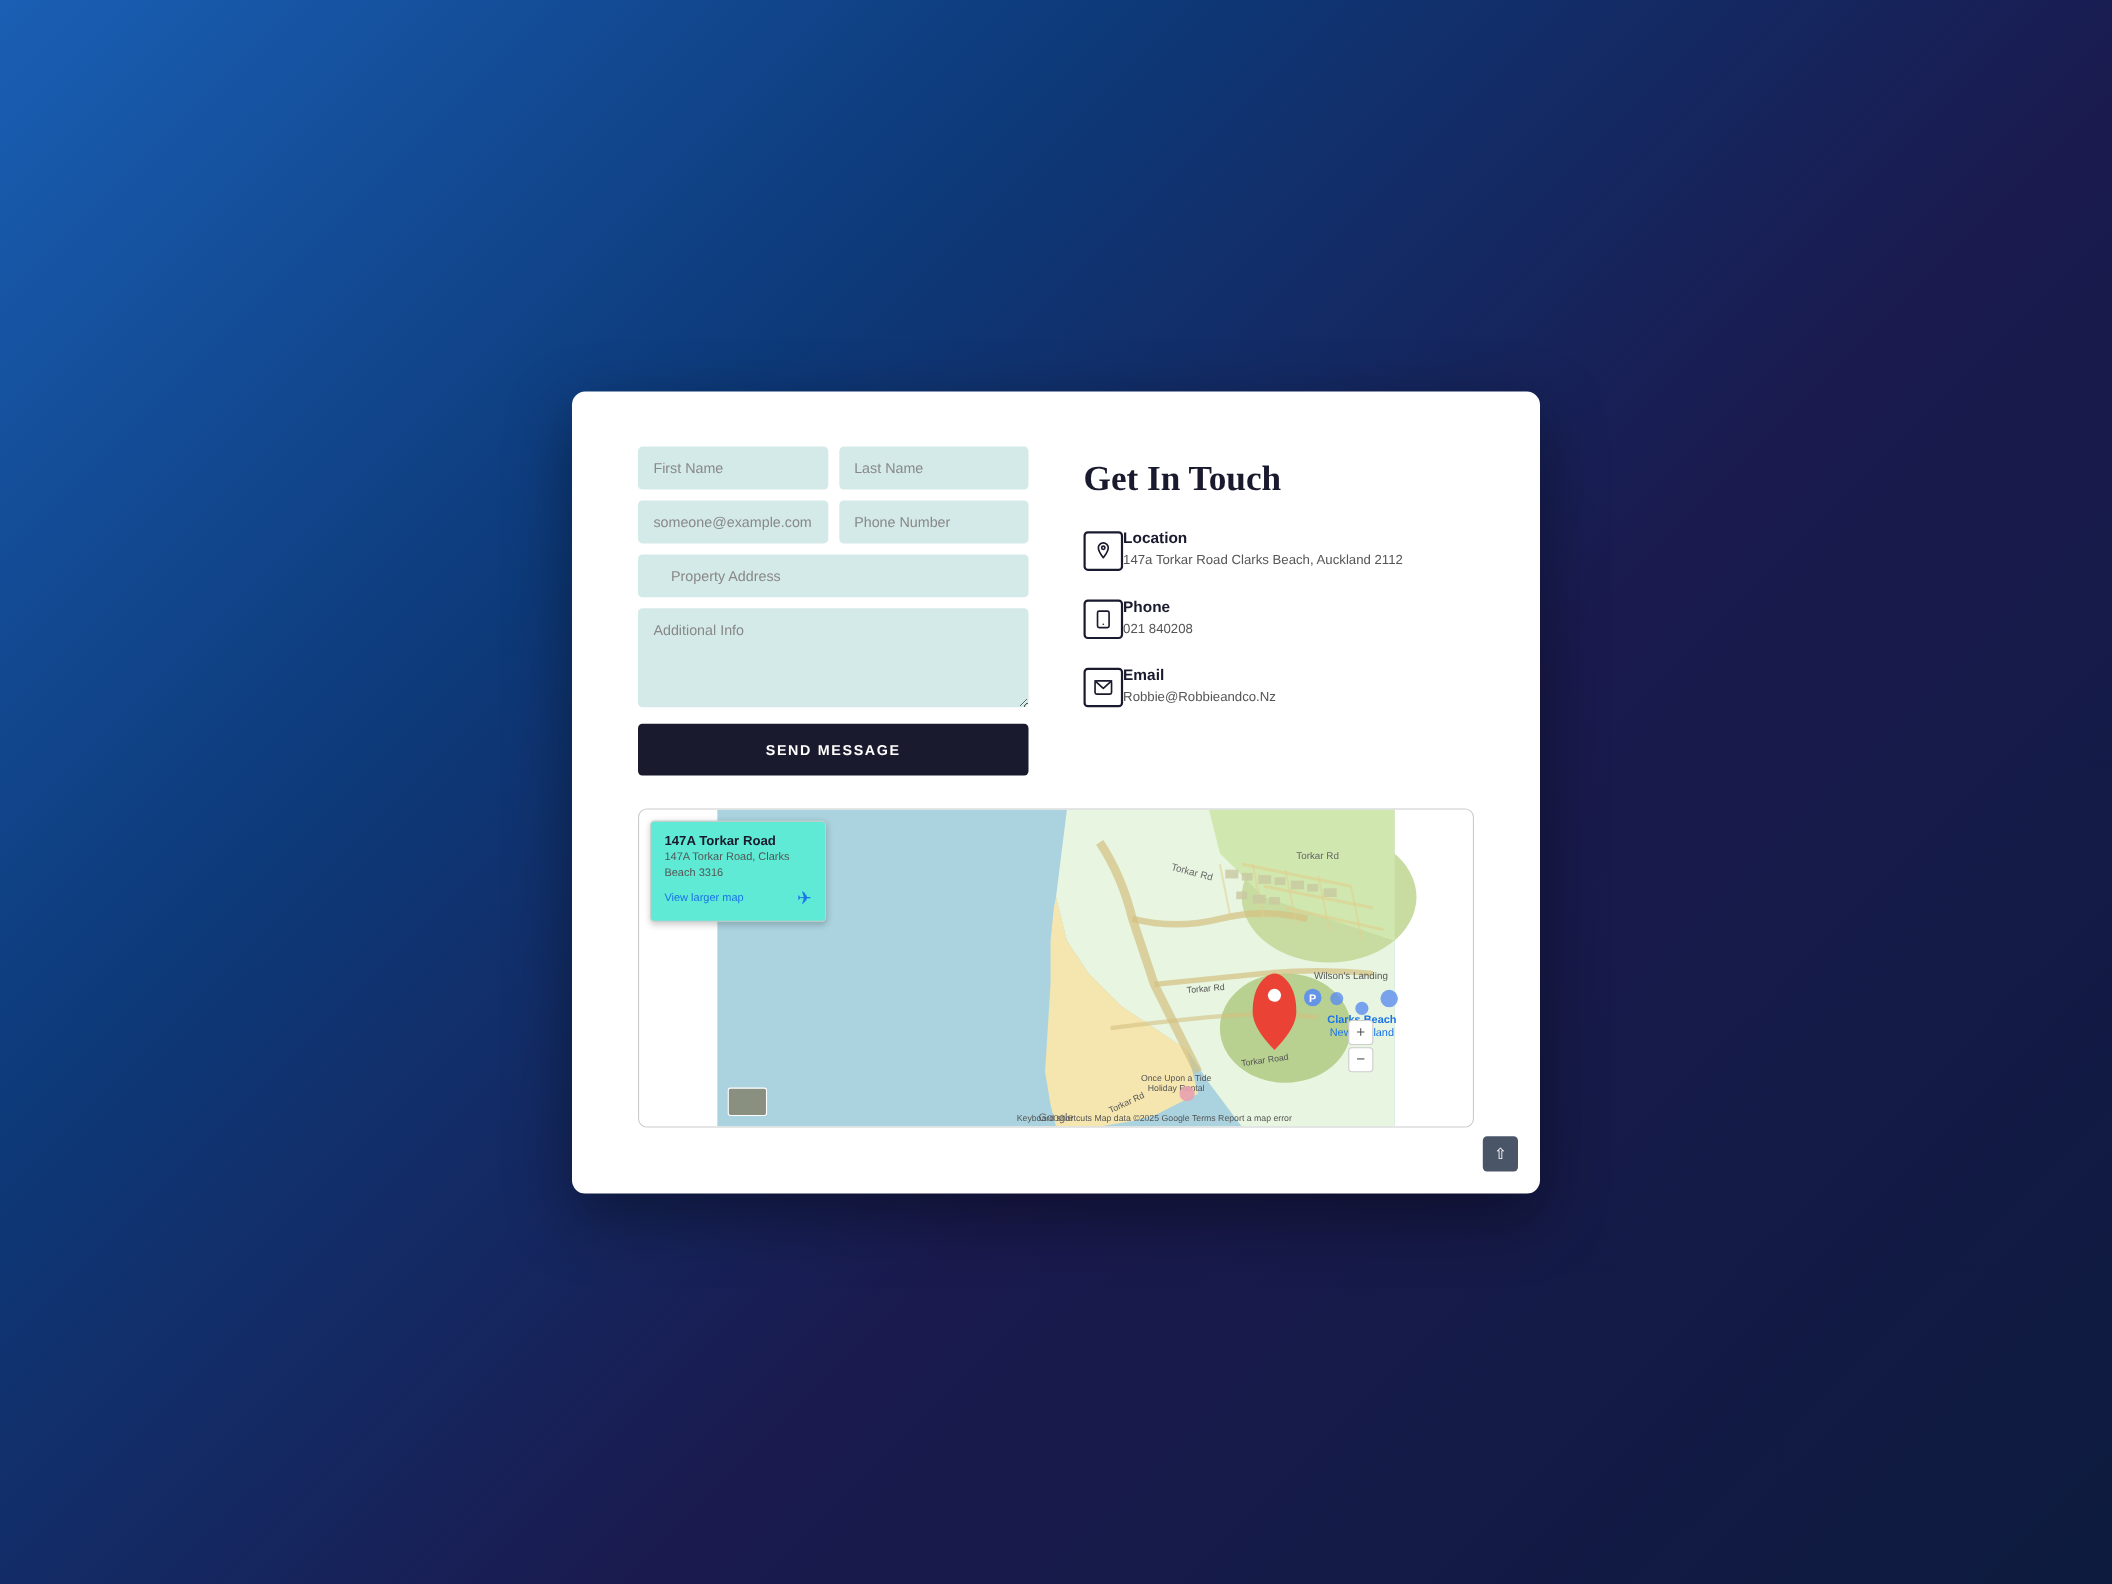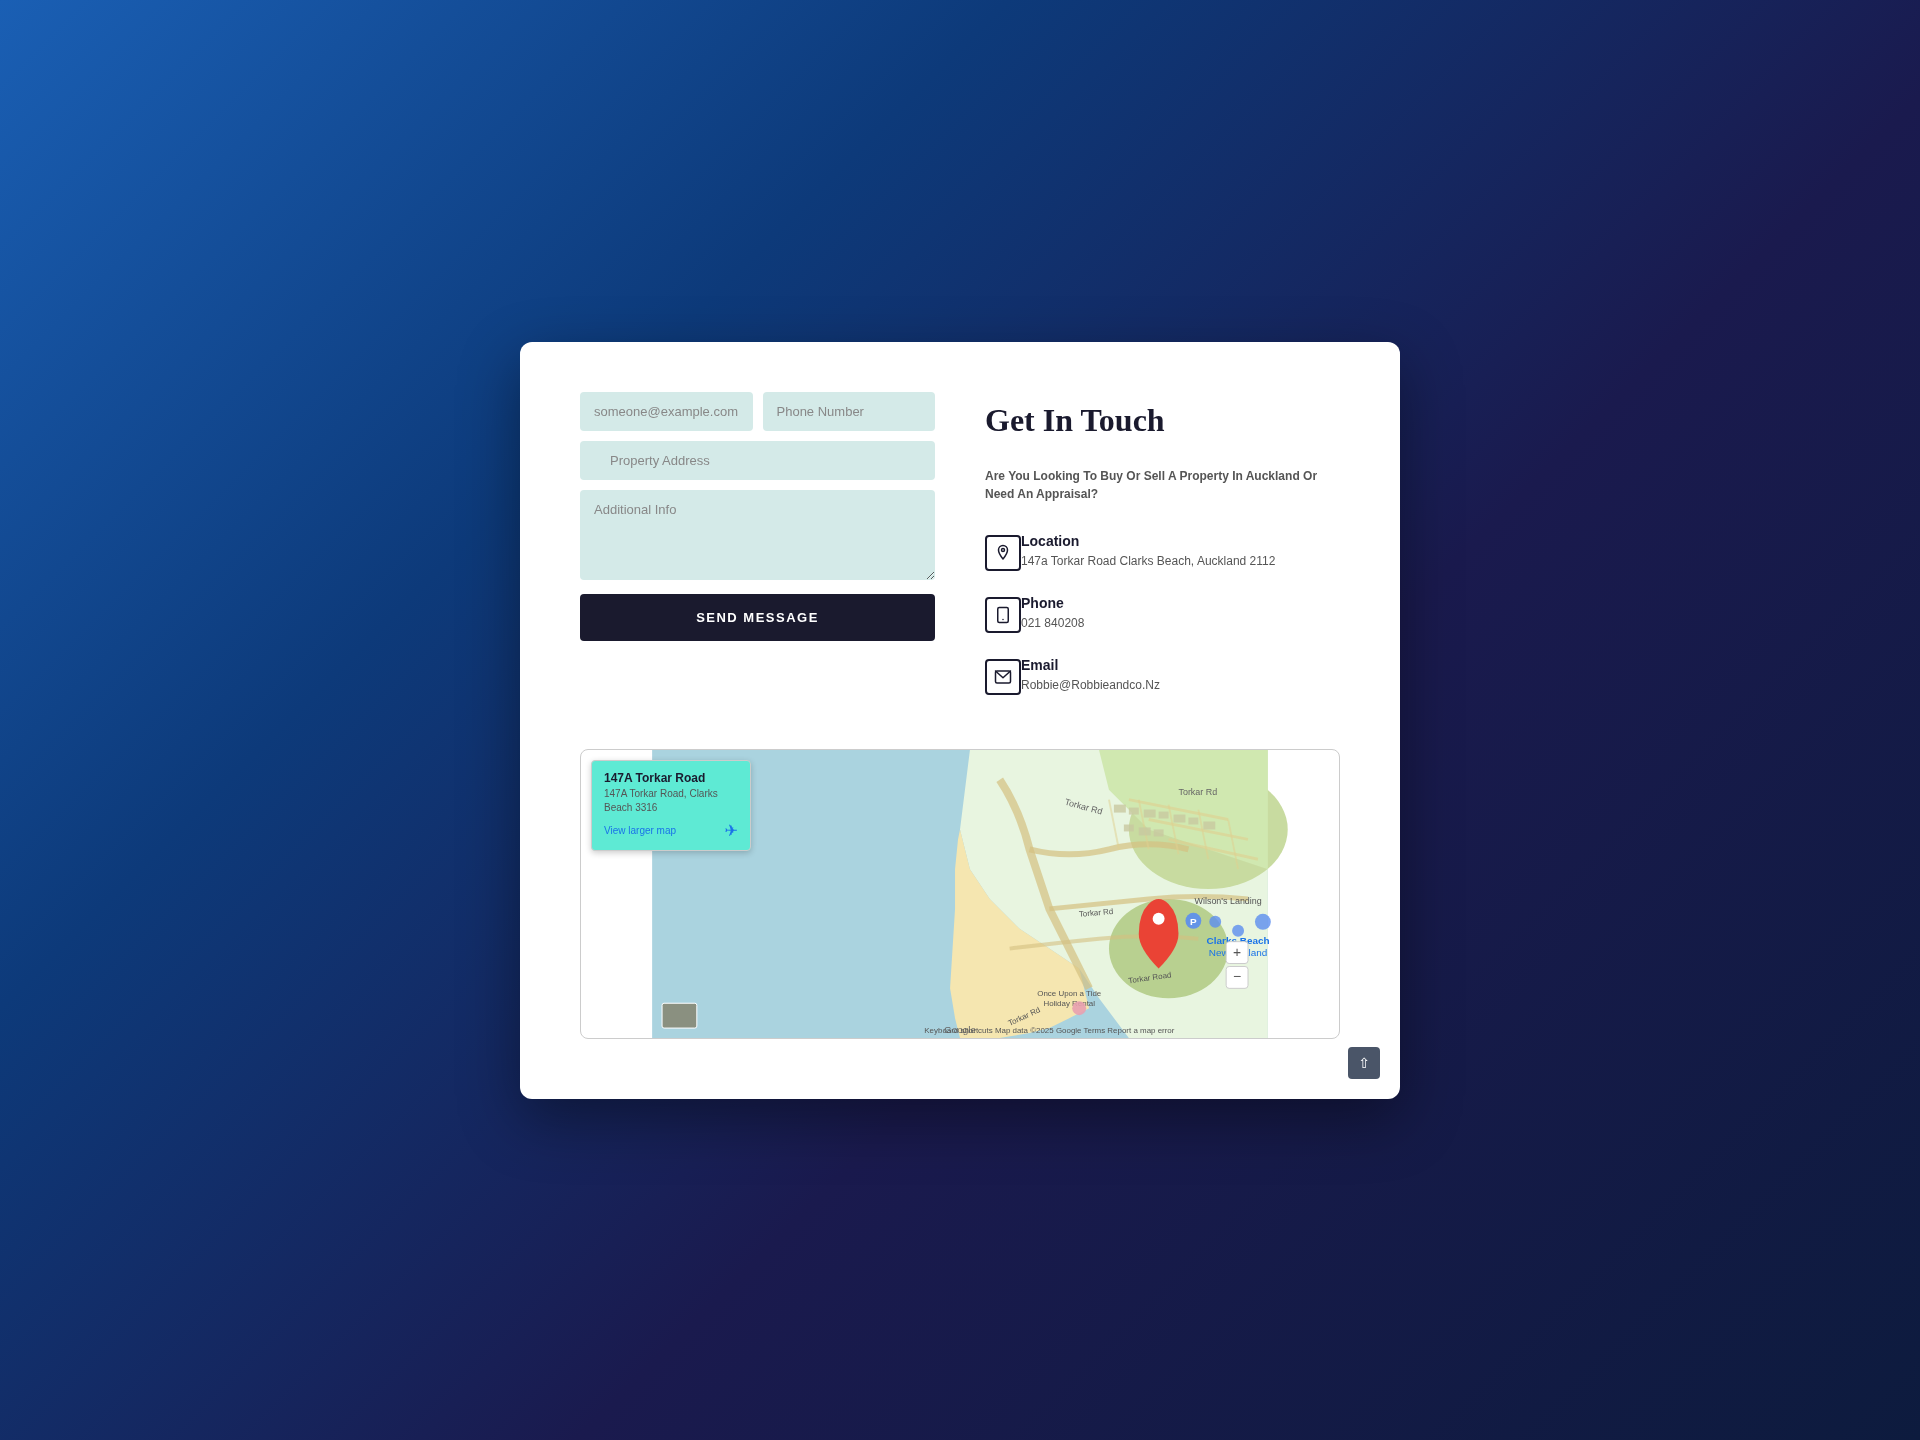--- a/index.html
+++ b/index.html
@@ -241,37 +241,40 @@
       font-size: 14px;
     }
   </style>
 </head>
 <body>
 
 <div class="window">
   <div class="content-wrapper">
 
     <div class="left-panel">
+      <div class="form-row">
+        <input type="text" class="form-input" placeholder="First Name" style="">
+        <input type="text" class="form-input" placeholder="Last Name" style="">
+      </div>
 
       <div class="form-row">
         <input type="email" class="form-input" placeholder="someone@example.com" style="">
         <input type="tel" class="form-input" placeholder="Phone Number" style="">
       </div>
 
       <input type="text" class="form-input-full" placeholder="Property Address" style="">
 
       <textarea class="form-textarea" placeholder="Additional Info" style=""></textarea>
 
       <button class="send-btn">SEND MESSAGE</button>
     </div>
 
     <div class="right-panel">
       <h2 class="get-in-touch-title">Get In Touch</h2>
 
-      <p class="subtitle">Are You Looking To Buy Or Sell A Property In Auckland Or Need An Appraisal?</p>
 
       <div class="contact-item">
         <div class="contact-icon">
           <svg viewBox="0 0 24 24" fill="none" stroke="#1a1a2e" stroke-width="2" stroke-linecap="round" stroke-linejoin="round">
             <path d="M12 2C8.69 2 6 4.69 6 8c0 4.5 6 12 6 12s6-7.5 6-12c0-3.31-2.69-6-6-6z"></path>
             <circle cx="12" cy="8" r="2"></circle>
           </svg>
         </div>
         <div class="contact-details">
           <h4>Location</h4>

